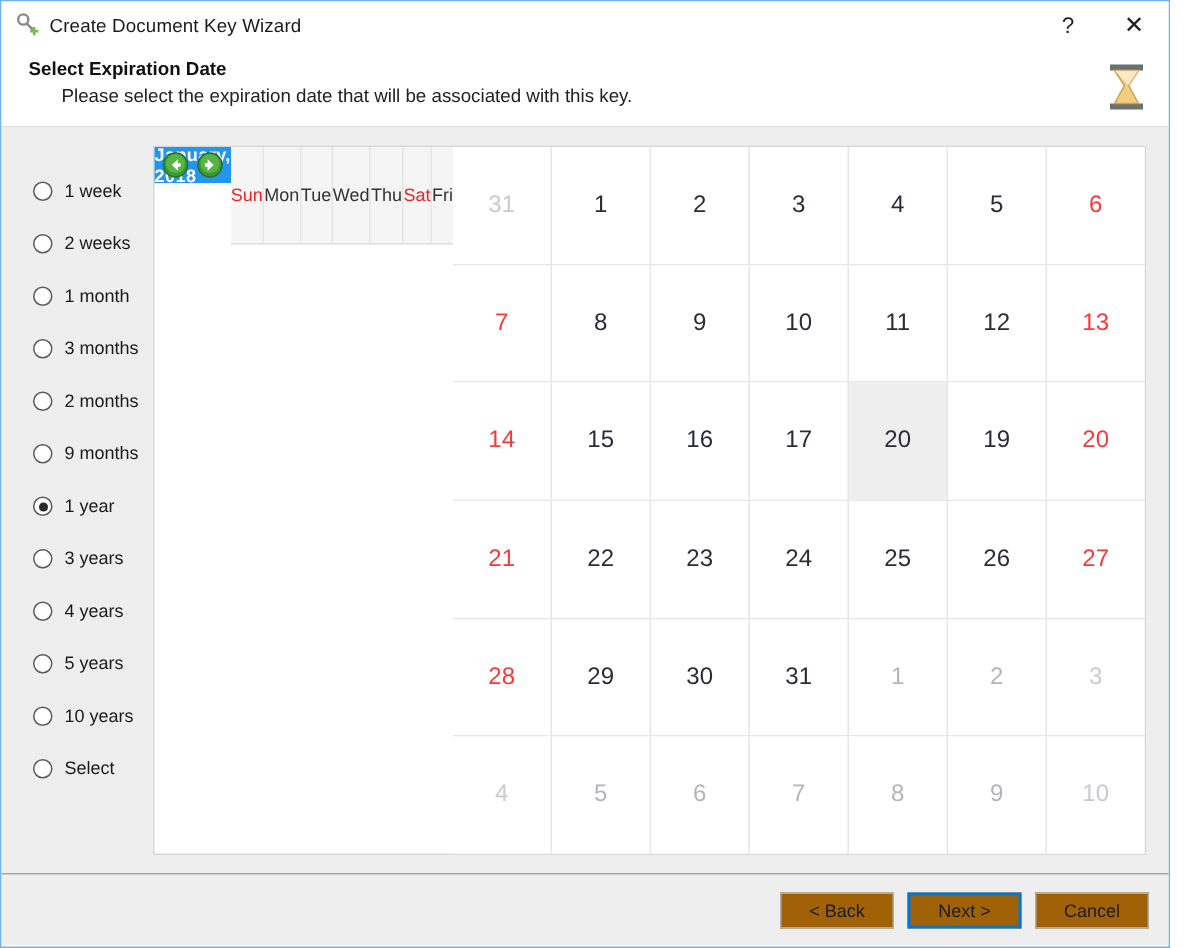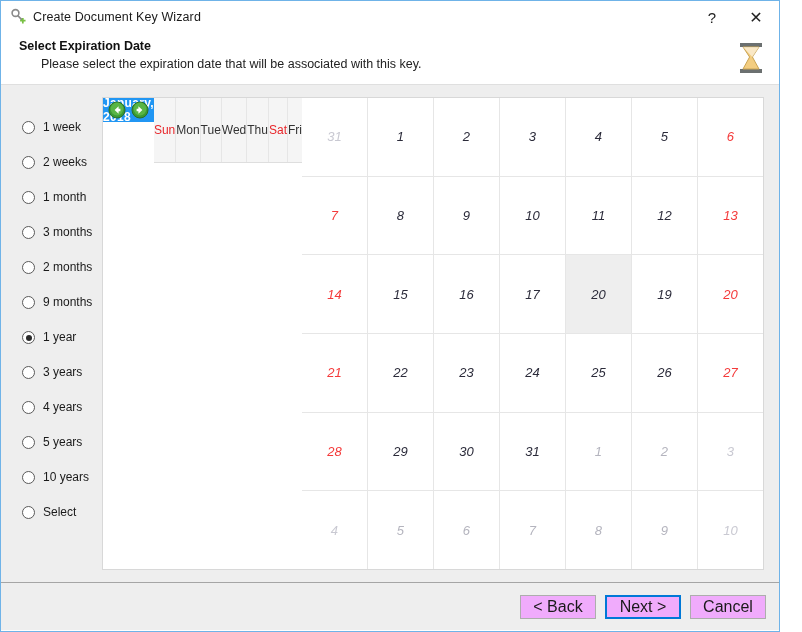--- a/index.html
+++ b/index.html
@@ -216,27 +216,26 @@
     flex: 1 1 0;
     display: flex;
     border-bottom: 1px solid #e6e6e6;
   }
   .cal-row:last-child { border-bottom: none; }
   .cal-cell {
     flex: 1 1 0;
     display: flex;
     align-items: center;
     justify-content: center;
-    font-size: 13px;
+    font-size: 16px;
     color: #2b2b3a;
     border-right: 1px solid #e6e6e6;
     box-sizing: border-box;
     cursor: default;
     background: #ffffff;
-    font-style: italic;
   }
   .cal-cell:last-child { border-right: none; }
   .cal-cell.weekend { color: #f43a3a; }
   .cal-cell.other { color: #b4b4be; }
   .cal-cell.other.weekend { color: #c9c9d2; }
   .cal-cell.highlight { background: #eeeeee; }
 
   
   .footer {
     height: 48px;
@@ -244,24 +243,24 @@
     border-top: 1px solid #a5a5a5;
     display: flex;
     align-items: center;
     justify-content: flex-end;
     padding-right: 13px;
     box-sizing: border-box;
   }
   .btn {
     width: 76px;
     height: 24px;
-    font-size: 16px;
+    font-size: 12px;
     font-family: "Liberation Sans", sans-serif;
     color: #1a1a1a;
-    background: #f0abfc;
+    background: #a16207;
     border: 1px solid #adadad;
     margin-left: 9px;
     cursor: default;
     padding: 0;
     line-height: 22px;
   }
   .btn.default {
     border: 2px solid #0078d7;
     line-height: 20px;
   }

